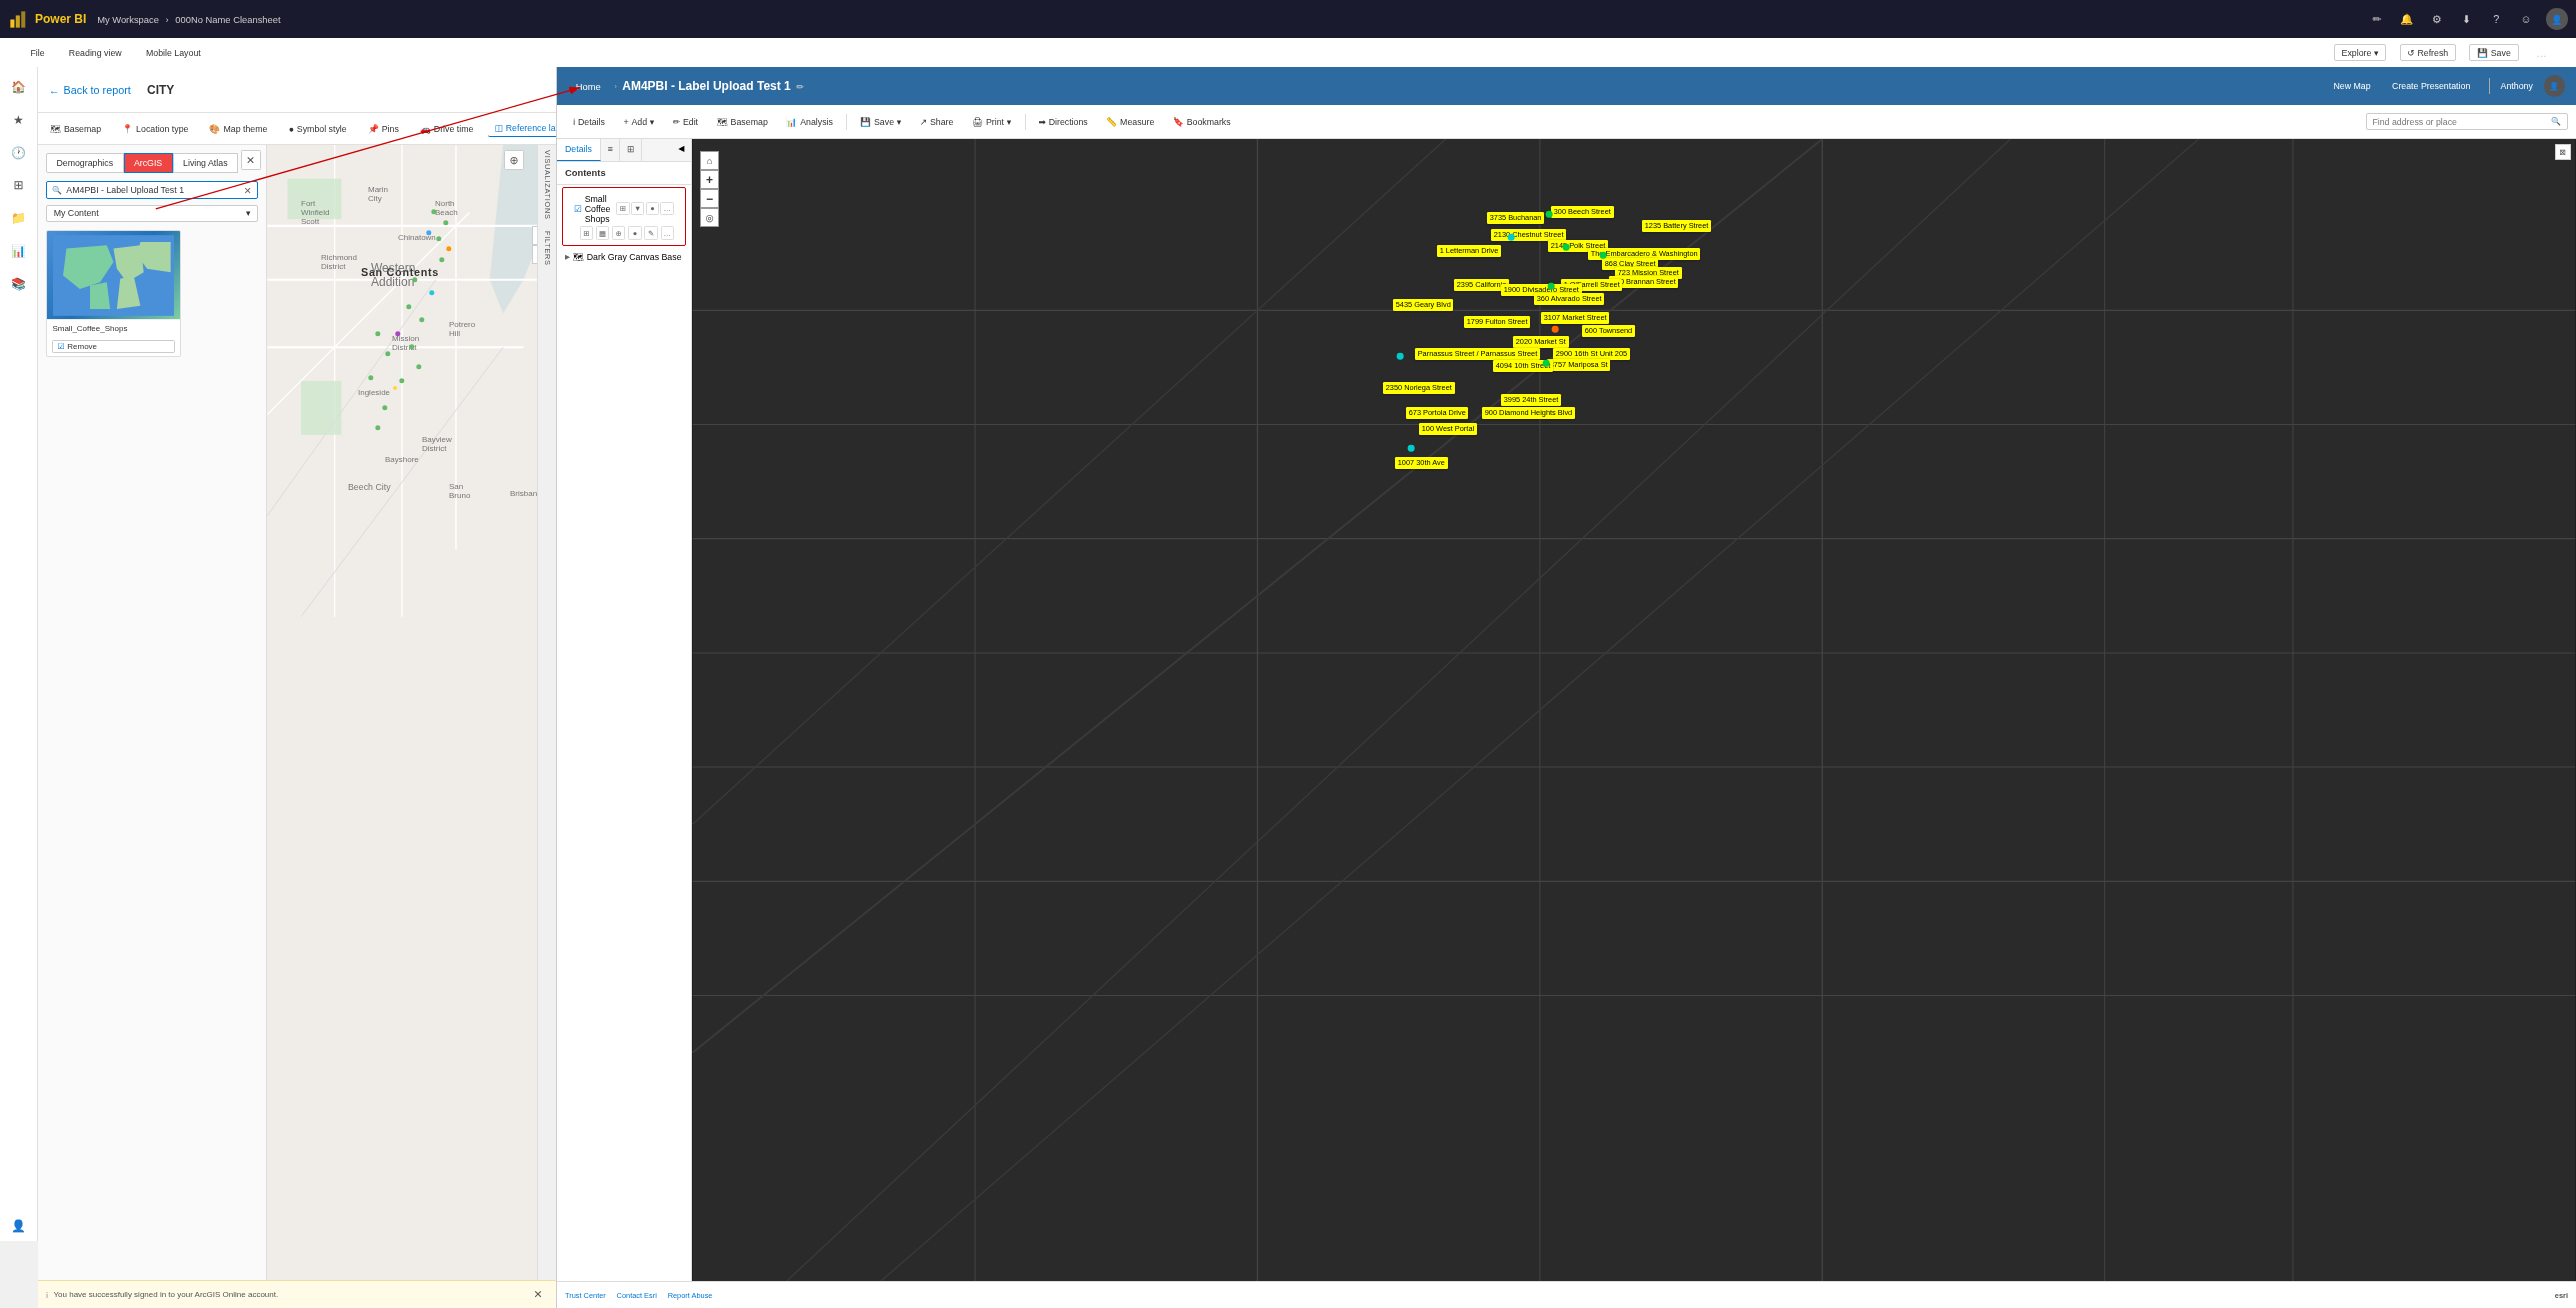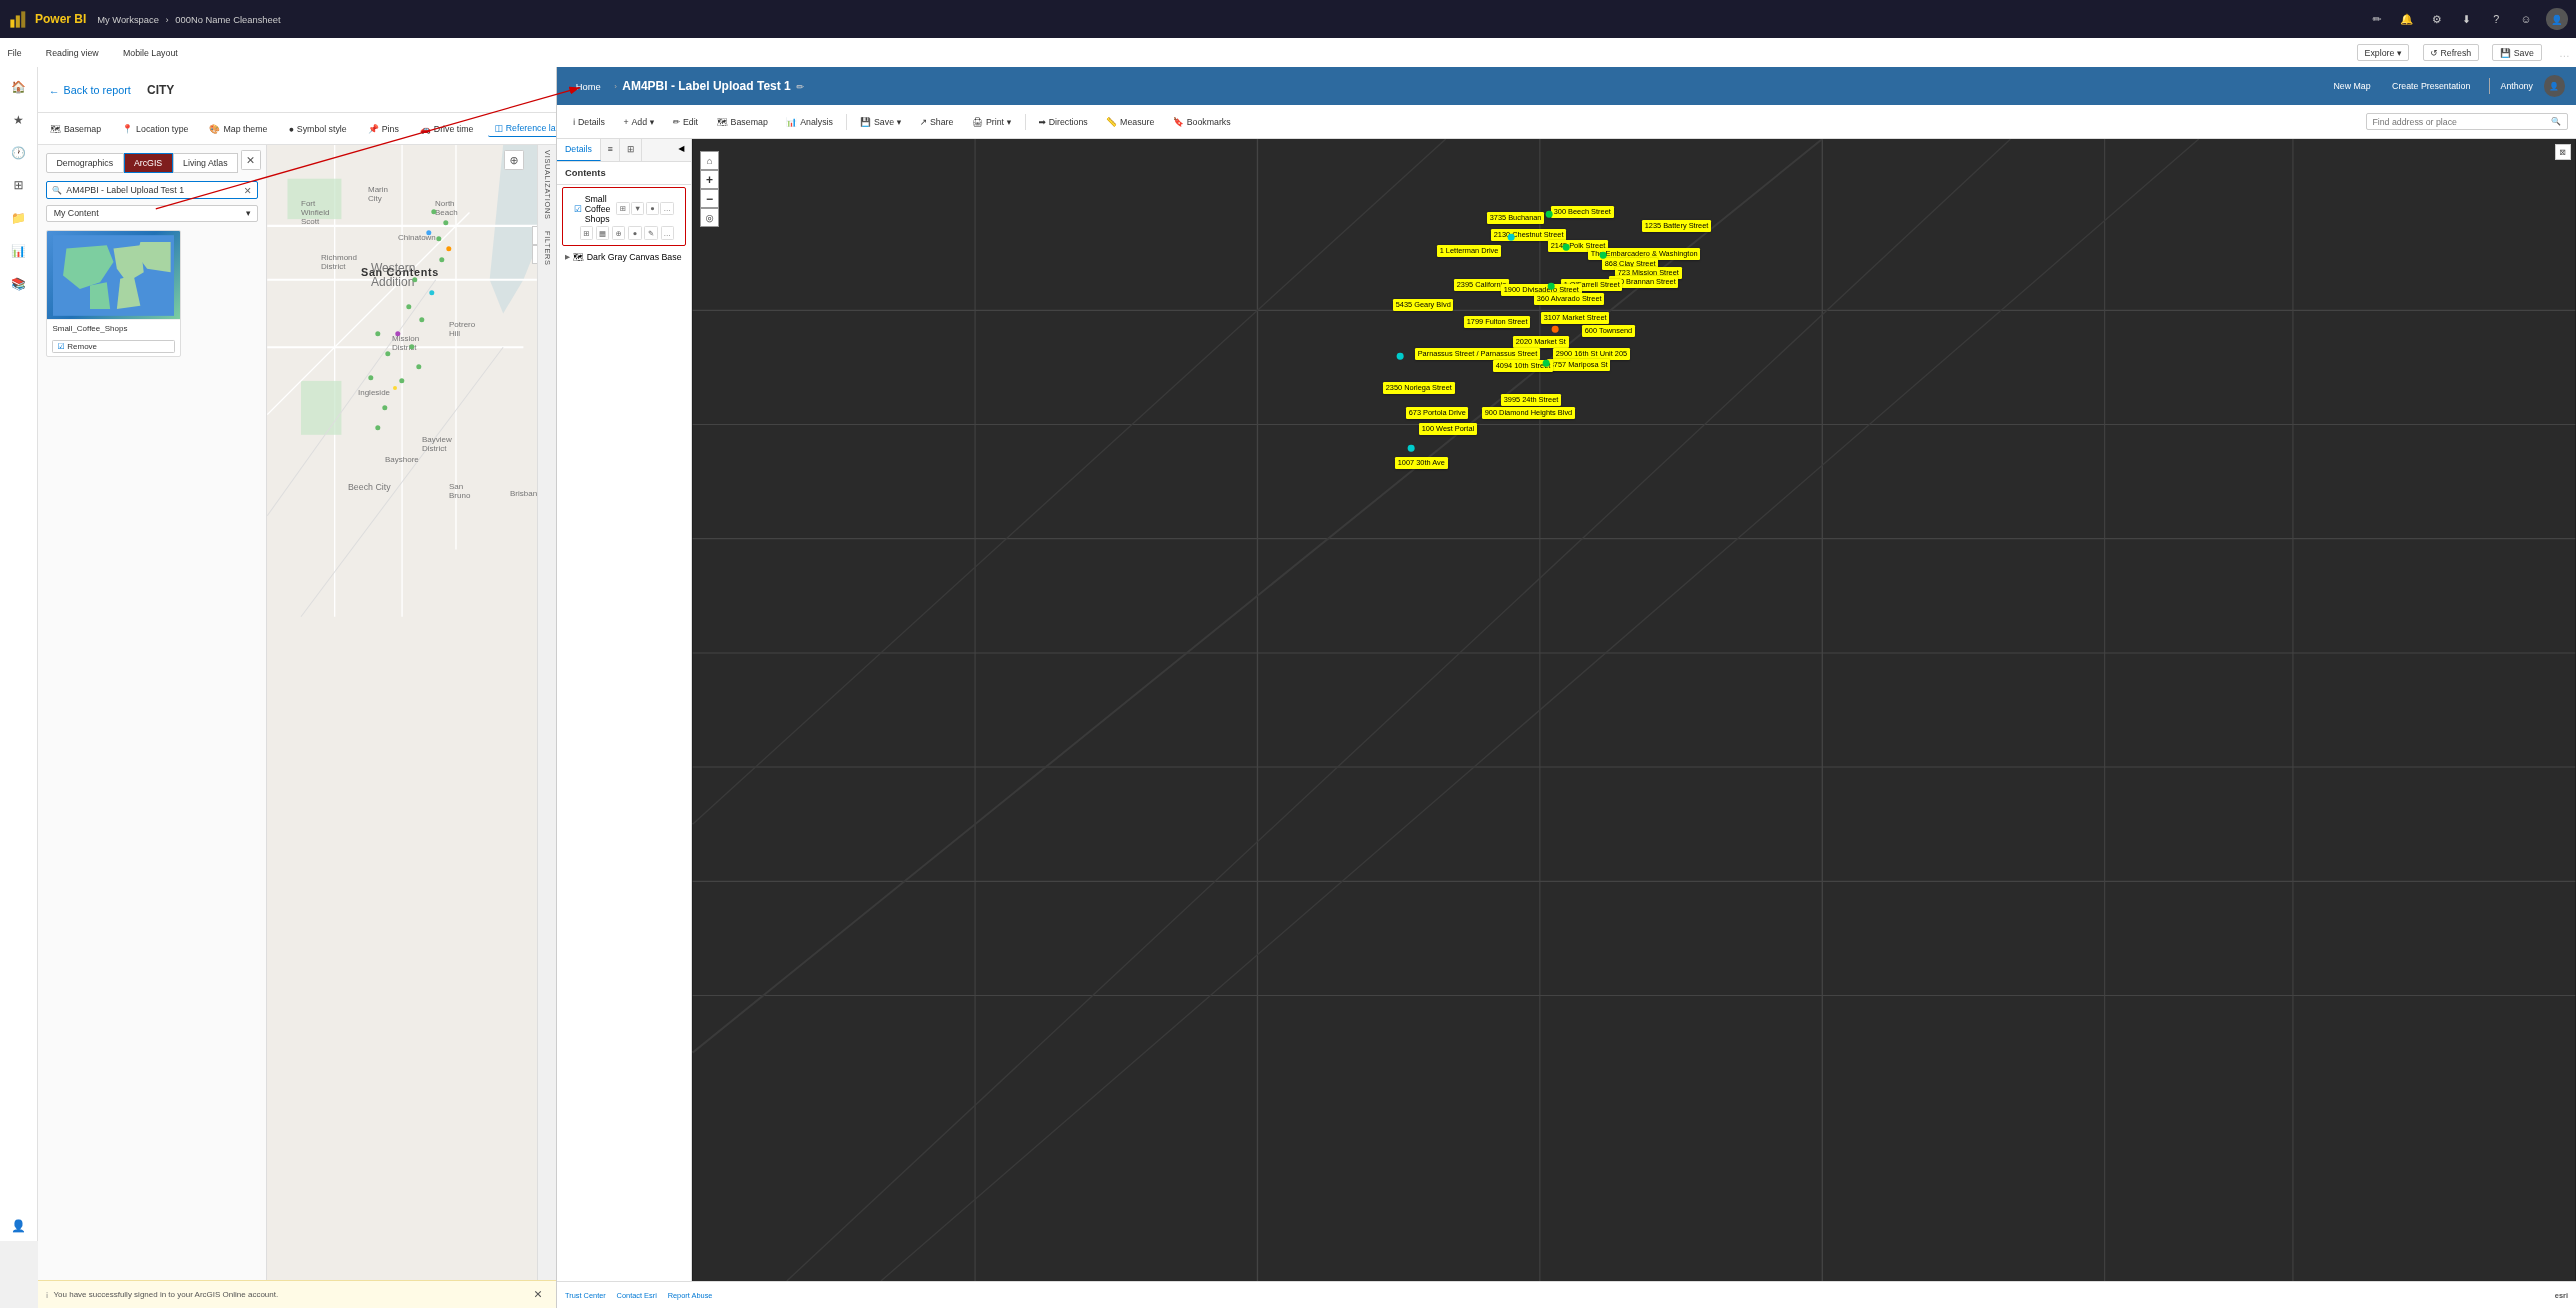--- a/index.html
+++ b/index.html
@@ -12,21 +12,21 @@
     }
     .title-bar .app-name { font-size: 12px; font-weight: 600; color: #f5c518; margin-right: 5.4px; }
     .title-bar .spacer { flex: 1; }
     .title-bar .top-icons { display: flex; gap: 10.8px; align-items: center; }
     .title-icon { width: 19px; height: 19px; display: flex; align-items: center; justify-content: center; cursor: pointer; color: #ccc; font-size: 10.8px; }
 
     
     .menu-bar {
       display: flex; align-items: center; height: 30px;
       background: #fff; border-bottom: 0.7px solid #e0e0e0;
-      padding: 0 2px; gap: 13.5px;
+      padding: 0 25px; gap: 13.5px;
     }
     .menu-bar .menu-item { font-size: 8.8px; color: #333; cursor: pointer; padding: 2.7px 5.4px; }
     .menu-bar .spacer { flex: 1; }
     .menu-bar .action-btn {
       display: flex; gap: 2.7px;
       font-size: 8.8px; color: #333; cursor: pointer;
       padding: 2.7px 6.7px; border: 0.7px solid #ccc; border-radius: 2px;
     }
 
     
@@ -78,21 +78,21 @@
     }
     .toolbar-btn.active { border-bottom: 1.3px solid #0078d4; color: #0078d4; }
     .toolbar-sep { width: 0.7px; height: 16px; background: #ddd; margin: 0 2.7px; }
     .tabs-row {
       display: flex; gap: 0; margin-bottom: 8px;
     }
     .tab-item {
       padding: 4px 9.4px; font-size: 8.8px; cursor: pointer; border: 0.7px solid #ccc;
       background: #fff; color: #333;
     }
-    .tab-item.active { background: #7f1d1d; color: #fff; border-color: #0078d4; }
+    .tab-item.active { background: #ef4444; color: #fff; border-color: #0078d4; }
     .tab-item:first-child { border-radius: 2px 0 0 2px; }
     .tab-item:last-child { border-radius: 0 2px 2px 0; }
 
     
     .search-box {
       display: flex; align-items: center; border: 0.7px solid #0078d4;
       border-radius: 2px; padding: 2.7px 5.4px; gap: 4px; background: #fff; margin-bottom: 5.4px;
     }
     .search-box input {
       border: none; outline: none; font-size: 8.8px; flex: 1; color: #333;

